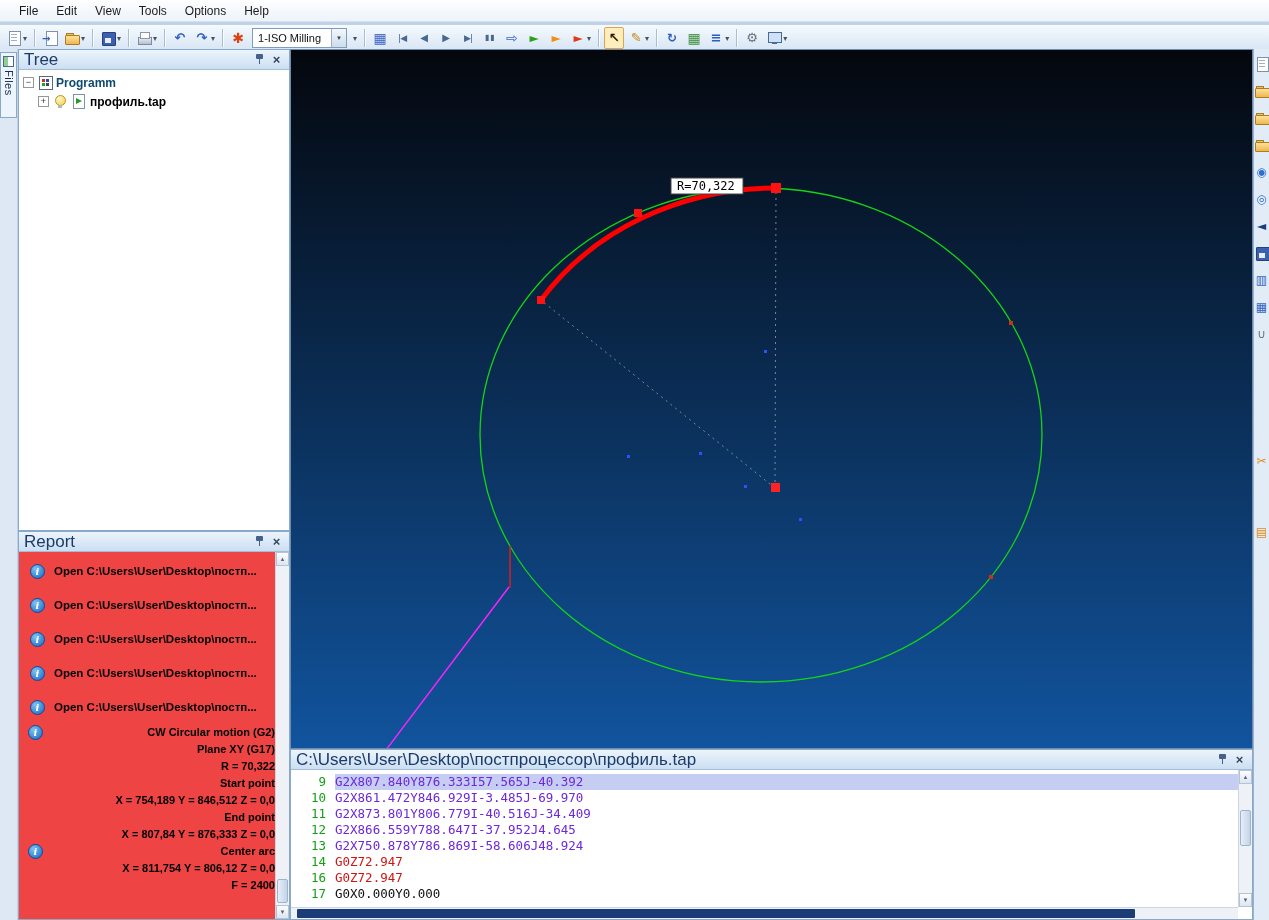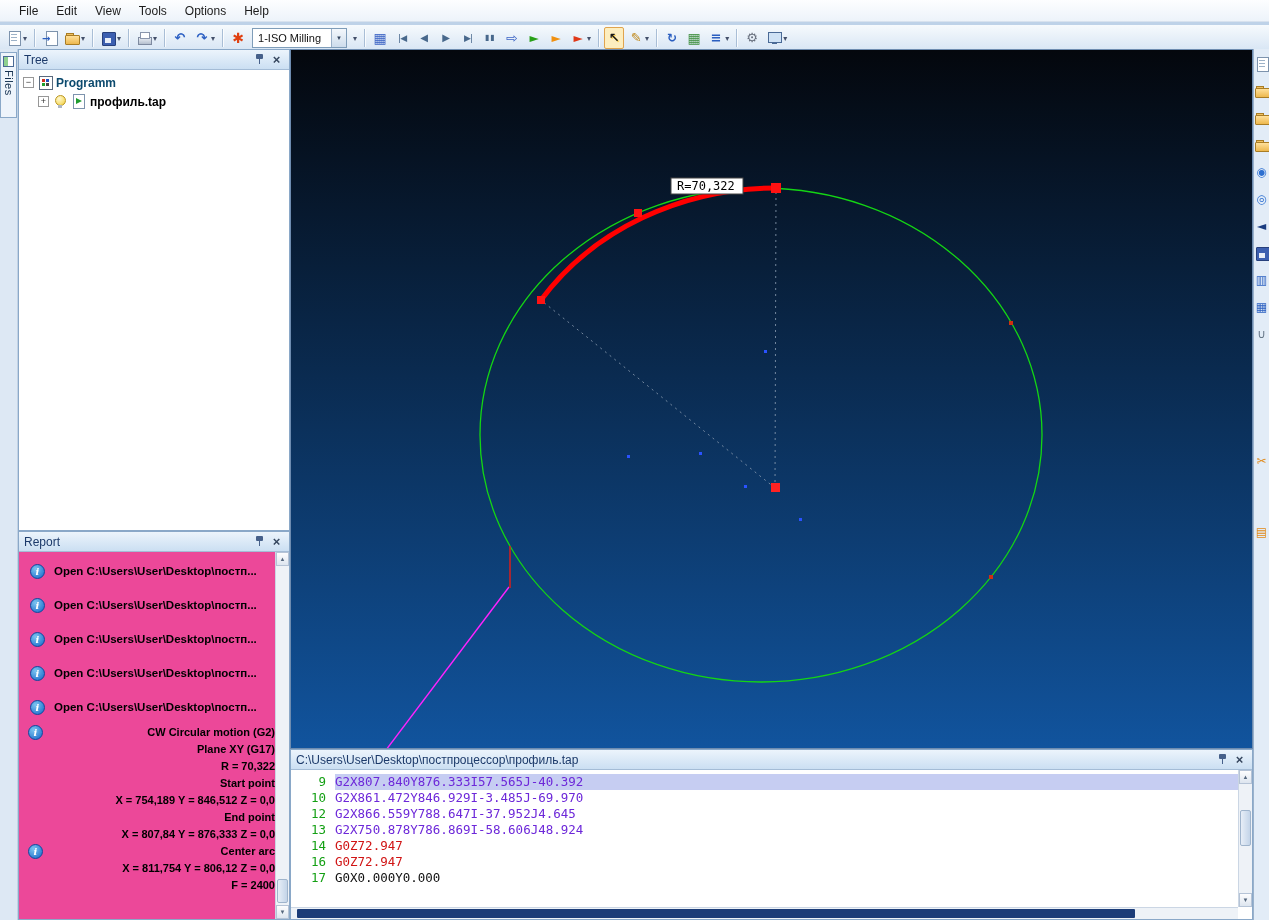--- a/index.html
+++ b/index.html
@@ -59,21 +59,21 @@
   .ic-monitor::after{content:"";position:absolute;left:6px;top:12px;width:5px;height:2px;background:#4a6a96}
 
   
   #left-strip{position:absolute;left:0;top:49px;width:18px;height:871px;background:#dde8f4;border-right:1px solid #c2d2e4}
   #files-tab{position:absolute;left:0;top:3px;width:17px;height:66px;background:#eef4fb;border:1px solid #8aa8c8;display:flex;flex-direction:column;align-items:center;padding-top:3px;font-size:11px}
   .ic-files{width:11px;height:11px;border:1px solid #4a6a96;background:linear-gradient(90deg,#8fd08f 45%,#ffffff 45%);margin-bottom:3px}
   #files-tab .vtext{writing-mode:vertical-rl;color:#14304f;letter-spacing:.5px}
 
   
   .panel{position:absolute;background:#fff;border:1px solid #8aa8c8}
-  .panel-header{height:20px;background:linear-gradient(#ecf4fc,#cbdff2);border-bottom:1px solid #a4bcd6;display:flex;align-items:center;font-size:12px;color:#1c3a6a;padding:0 5px;gap:2px}
+  .panel-header{height:20px;background:linear-gradient(#ecf4fc,#cbdff2);border-bottom:1px solid #a4bcd6;display:flex;align-items:center;font-size:17px;color:#1c3a6a;padding:0 5px;gap:2px}
   .ph-title{flex:1;white-space:nowrap;overflow:hidden;text-overflow:ellipsis}
   .ph-btn{width:15px;height:15px;display:flex;align-items:center;justify-content:center;position:relative}
   .ph-pin::before{content:"";position:absolute;left:4px;top:2px;width:7px;height:5px;background:#46608a;border-radius:1px}
   .ph-pin::after{content:"";position:absolute;left:7px;top:7px;width:1px;height:5px;background:#46608a}
   .ph-close{font-size:0}
   .ph-close::before{content:"×";font-size:13px;font-weight:bold;color:#35465e}
 
   #tree-panel{left:18px;top:49px;width:272px;height:482px}
   #tree-body{position:absolute;left:0;top:20px;right:0;bottom:0;background:#fff;padding-top:3px}
   .tree-row{display:flex;align-items:center;height:19px;font-size:12px;gap:3px}
@@ -83,21 +83,21 @@
   .ic-program::after{content:"";position:absolute;left:5px;top:4px;width:3px;height:3px;background:#d03020;box-shadow:4px 0 0 #2050c0,0 4px 0 #20a030,4px 4px 0 #444}
   .ic-bulb::before{content:"";position:absolute;left:3px;top:1px;width:9px;height:9px;border-radius:50%;background:radial-gradient(circle at 35% 30%,#fff8cf,#f2cf3a);border:1px solid #bb9620}
   .ic-bulb::after{content:"";position:absolute;left:6px;top:11px;width:4px;height:3px;background:#aeb6c2}
   .ic-filetap::before{content:"";position:absolute;left:2px;top:0;width:10px;height:13px;background:#fff;border:1px solid #7d93ad}
   .ic-filetap::after{content:"";position:absolute;left:5px;top:4px;width:0;height:0;border-left:6px solid #1f9c2f;border-top:3px solid transparent;border-bottom:3px solid transparent}
   .tree-label{font-weight:bold;white-space:nowrap}
   .tree-label.root{color:#0c4a6e}
   .tree-label.file{color:#000}
 
   #report-panel{left:18px;top:531px;width:272px;height:389px}
-  #report-body{position:absolute;left:0;top:20px;right:0;bottom:0;background:#ec4899;overflow:hidden}
+  #report-body{position:absolute;left:0;top:20px;right:0;bottom:0;background:#ef4444;overflow:hidden}
   #report-inner{position:absolute;left:0;top:0;right:14px;bottom:0;padding-top:2px}
   .rep-entry{height:34px;display:flex;align-items:center;gap:9px;padding-left:11px}
   .rep-text{font-weight:bold;font-size:11.5px;color:#000;white-space:nowrap}
   .info-ic{width:15px;height:15px;flex:none;border-radius:50%;background:radial-gradient(circle at 35% 30%,#7cc4f0,#1565c8);border:1px solid #0c4a9e;color:#fff;font:italic bold 10px "DejaVu Serif",serif;display:flex;align-items:center;justify-content:center}
   .info-ic::before{content:"i"}
   .rep-line{height:17px;line-height:17px;position:relative;text-align:right;font-weight:bold;font-size:11px;color:#000;white-space:nowrap}
   .rep-line .info-ic{position:absolute;left:9px;top:1px}
 
   
   .vscroll{position:absolute;right:0;top:0;bottom:0;width:14px;background:#eef2f7;border-left:1px solid #cbd6e4}
@@ -359,20 +359,24 @@
       <div id="code-lines">
           <div class="code-row hl">
             <span class="ln">9</span>
             <span class="ct c-blue">G2X807.840Y876.333I57.565J-40.392</span>
           </div>
           <div class="code-row">
             <span class="ln">10</span>
             <span class="ct c-blue">G2X861.472Y846.929I-3.485J-69.970</span>
           </div>
           <div class="code-row">
+            <span class="ln">11</span>
+            <span class="ct c-blue">G2X873.801Y806.779I-40.516J-34.409</span>
+          </div>
+          <div class="code-row">
             <span class="ln">12</span>
             <span class="ct c-blue">G2X866.559Y788.647I-37.952J4.645</span>
           </div>
           <div class="code-row">
             <span class="ln">13</span>
             <span class="ct c-blue">G2X750.878Y786.869I-58.606J48.924</span>
           </div>
           <div class="code-row">
             <span class="ln">14</span>
             <span class="ct c-red">G0Z72.947</span>

